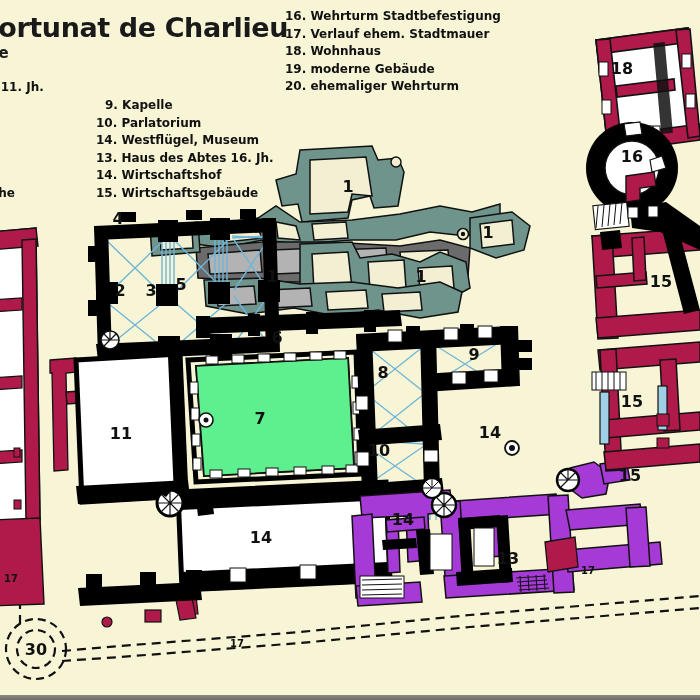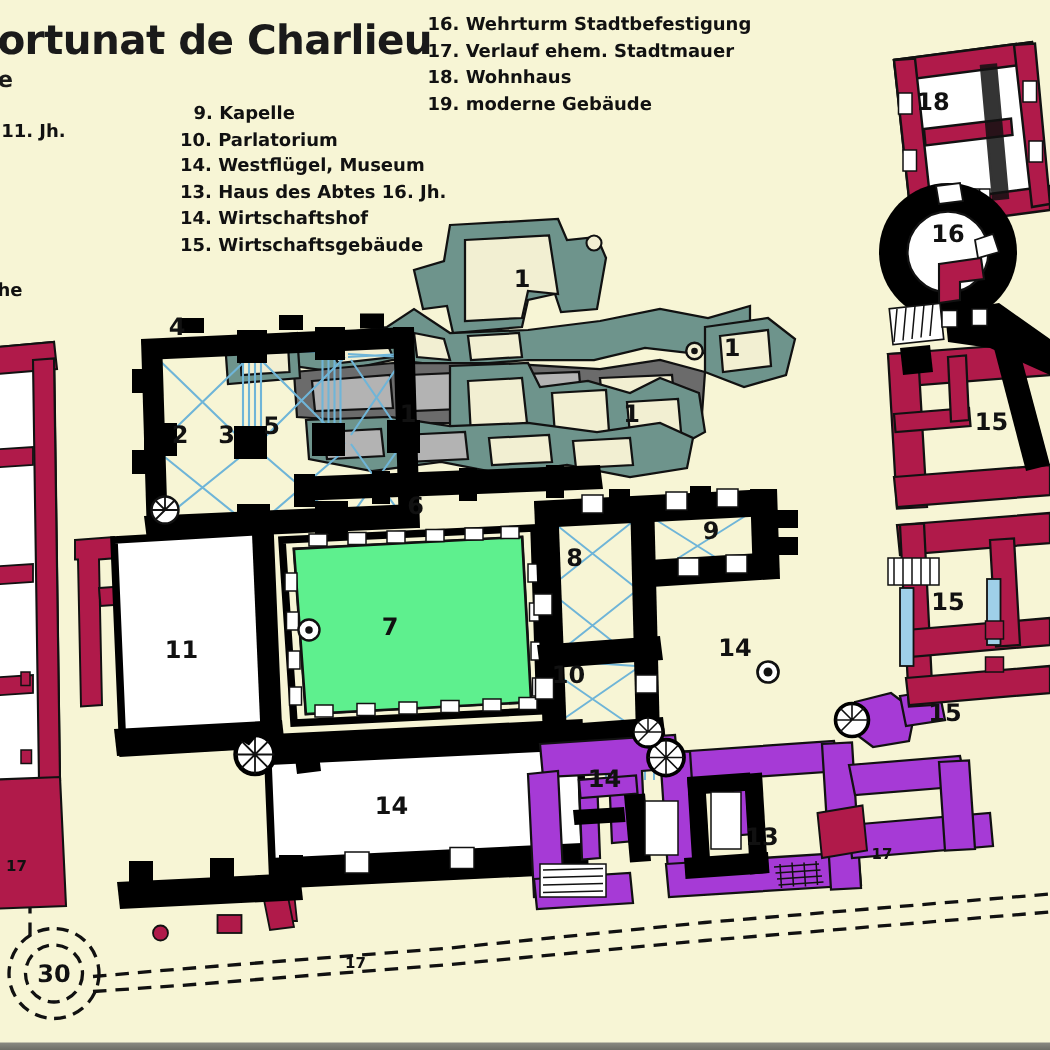--- a/index.html
+++ b/index.html
@@ -19,21 +19,21 @@
     letter-spacing:-0.4px;white-space:nowrap;
   }
   .subtitle{
     position:absolute;left:-34px;top:44px;
     font-size:15px;font-weight:700;color:#1a1a1a;white-space:nowrap;
   }
   .legend{position:absolute;font-size:12px;font-weight:700;color:#111;line-height:17.5px;white-space:nowrap;}
   .legend div{white-space:nowrap;}
   .legend.colA{left:-62px;top:79px;}
   .legend.colA .sp{height:44px;}
-  .legend.colB{left:96px;top:67px;margin-left:24px;}
+  .legend.colB{left:96px;top:97px;}
   .legend.colC{left:285px;top:8px;}
 
   
   .num{
     position:absolute;font-size:16px;font-weight:700;color:#111;
     transform:translate(-50%,-50%);
     font-family:"DejaVu Sans","Liberation Sans",sans-serif;
   }
   .num.sm{font-size:10px;}
 
@@ -67,20 +67,21 @@
     <div>13. Haus des Abtes 16. Jh.</div>
     <div>14. Wirtschaftshof</div>
     <div>15. Wirtschaftsgebäude</div>
   </div>
 
   <div class="legend colC">
     <div>16. Wehrturm Stadtbefestigung</div>
     <div>17. Verlauf ehem. Stadtmauer</div>
     <div>18. Wohnhaus</div>
     <div>19. moderne Gebäude</div>
+    <div>20. ehemaliger Wehrturm</div>
   </div>
 
   <svg class="plan" viewBox="0 0 700 700">
 
     <g fill="none" stroke="#111" stroke-width="2.2" stroke-dasharray="9 6">
       <path d="M14 560 L14 600"></path>
       <path d="M26 560 L26 600"></path>
       <path d="M20 600 L20 624"></path>
       <path d="M62 651 L120 646 L300 632 L470 615 L700 596"></path>
       <path d="M62 661 L120 657 L300 643 L470 627 L700 608"></path>

